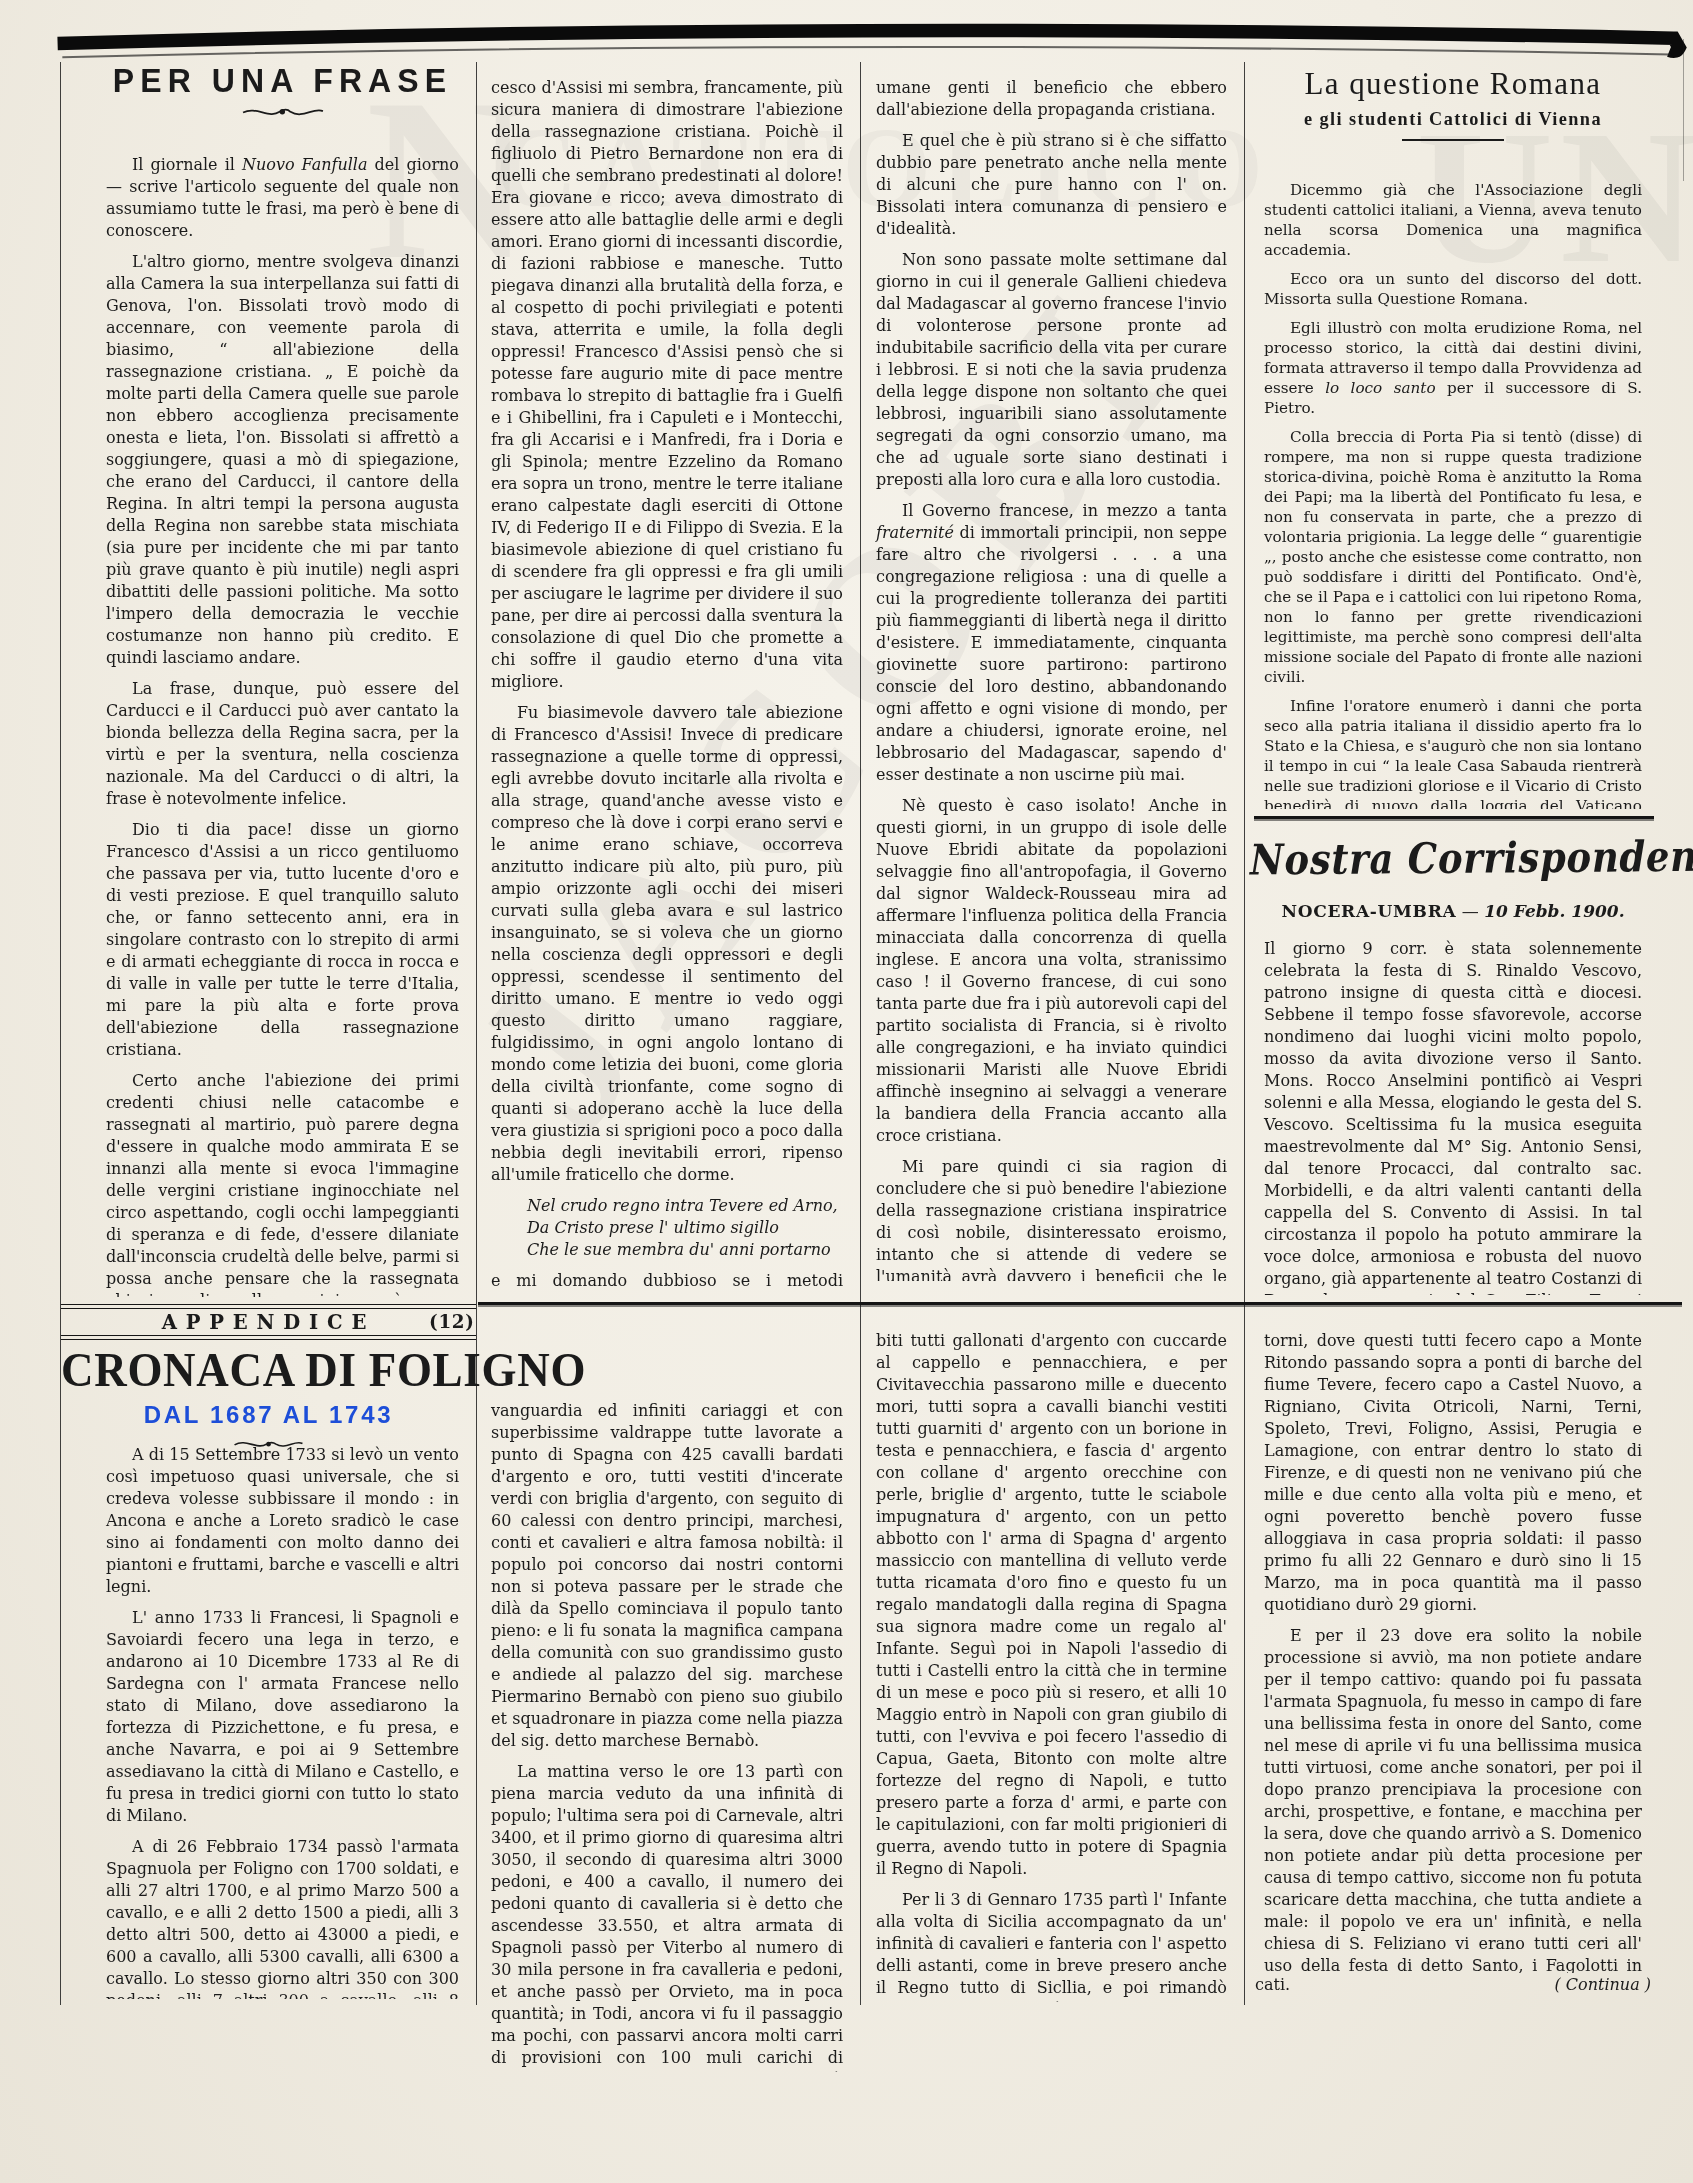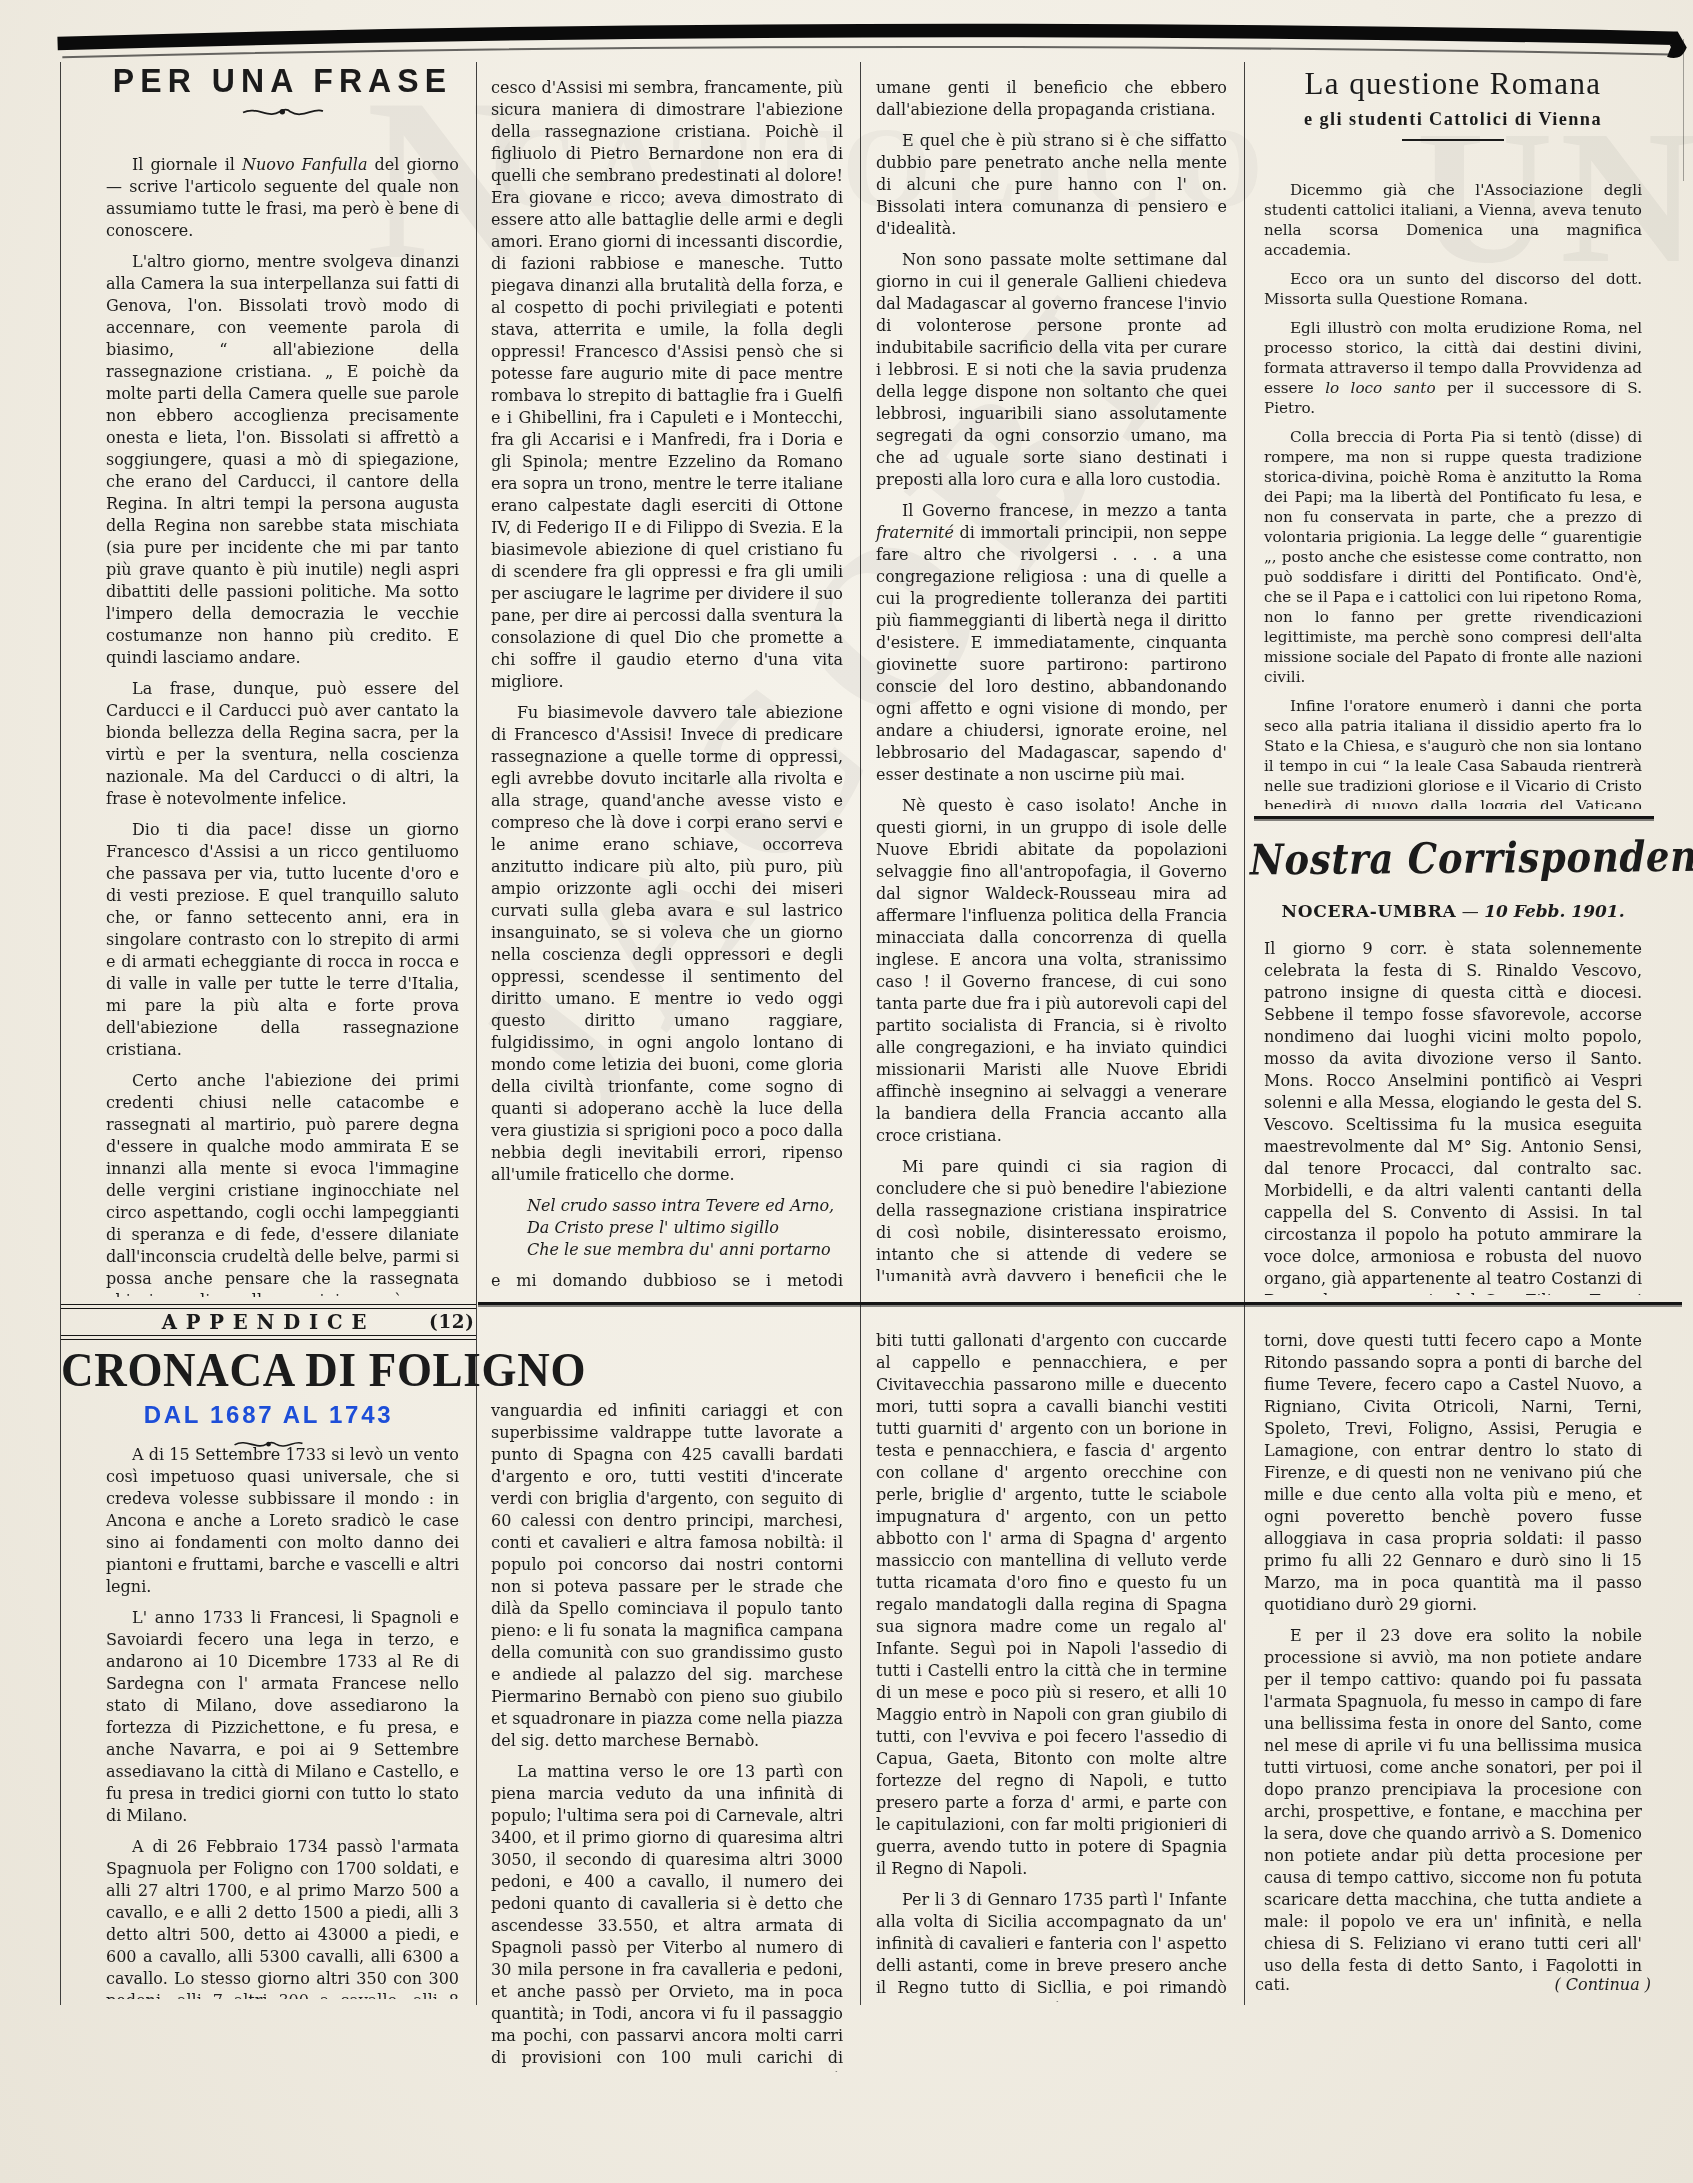--- a/index.html
+++ b/index.html
@@ -73,21 +73,21 @@
   </div>
 
 <div class="col" style="left:482px;top:68px;width:370px;height:1219px;">
   <div>
       <p class="noindent">cesco d'Assisi mi sembra, francamente, più sicura maniera di dimostrare l'abiezione della rassegnazione cristiana. Poichè il figliuolo di Pietro Bernardone non era di quelli che sembrano predestinati al dolore! Era giovane e ricco; aveva dimostrato di essere atto alle battaglie delle armi e degli amori. Erano giorni di incessanti discordie, di fazioni rabbiose e manesche. Tutto piegava dinanzi alla brutalità della forza, e al cospetto di pochi privilegiati e potenti stava, atterrita e umile, la folla degli oppressi! Francesco d'Assisi pensò che si potesse fare augurio mite di pace mentre rombava lo strepito di battaglie fra i Guelfi e i Ghibellini, fra i Capuleti e i Montecchi, fra gli Accarisi e i Manfredi, fra i Doria e gli Spinola; mentre Ezzelino da Romano era sopra un trono, mentre le terre italiane erano calpestate dagli eserciti di Ottone IV, di Federigo II e di Filippo di Svezia. E la biasimevole abiezione di quel cristiano fu di scendere fra gli oppressi e fra gli umili per asciugare le lagrime per dividere il suo pane, per dire ai percossi dalla sventura la consolazione di quel Dio che promette a chi soffre il gaudio eterno d'una vita migliore.</p>
     </div>
   <div>
       <p>Fu biasimevole davvero tale abiezione di Francesco d'Assisi! Invece di predicare rassegnazione a quelle torme di oppressi, egli avrebbe dovuto incitarle alla rivolta e alla strage, quand'anche avesse visto e compreso che là dove i corpi erano servi e le anime erano schiave, occorreva anzitutto indicare più alto, più puro, più ampio orizzonte agli occhi dei miseri curvati sulla gleba avara e sul lastrico insanguinato, se si voleva che un giorno nella coscienza degli oppressori e degli oppressi, scendesse il sentimento del diritto umano. E mentre io vedo oggi questo diritto umano raggiare, fulgidissimo, in ogni angolo lontano di mondo come letizia dei buoni, come gloria della civiltà trionfante, come sogno di quanti si adoperano acchè la luce della vera giustizia si sprigioni poco a poco dalla nebbia degli inevitabili errori, ripenso all'umile fraticello che dorme.</p>
     </div>
   <div>
-      <p class="verse-line">Nel crudo sasso intra Tevere ed Arno,</p>
+      <p class="verse-line">Nel crudo regno intra Tevere ed Arno,</p>
       <p class="verse-line">Da Cristo prese l' ultimo sigillo</p>
       <p class="verse-line">Che le sue membra du' anni portarno</p>
     </div>
   <div>
       <p class="noindent">e mi domando dubbioso se i metodi moderni che sostituiscono alla rassegnazione la rivolta e al dolce augurio di pace la propaganda della lotta di classe, siano destinati a sviluppare lo spirito di fratellanza e a dare alle</p>
     </div>
 </div>
 
 <div class="col" style="left:867px;top:68px;width:369px;height:1213px;">
   <div>
@@ -118,21 +118,21 @@
     <p>Colla breccia di Porta Pia si tentò (disse) di rompere, ma non si ruppe questa tradizione storica-divina, poichè Roma è anzitutto la Roma dei Papi; ma la libertà del Pontificato fu lesa, e non fu conservata in parte, che a prezzo di volontaria prigionia. La legge delle “ guarentigie „, posto anche che esistesse come contratto, non può soddisfare i diritti del Pontificato. Ond'è, che se il Papa e i cattolici con lui ripetono Roma, non lo fanno per grette rivendicazioni legittimiste, ma perchè sono compresi dell'alta missione sociale del Papato di fronte alle nazioni civili.</p>
     <p>Infine l'oratore enumerò i danni che porta seco alla patria italiana il dissidio aperto fra lo Stato e la Chiesa, e s'augurò che non sia lontano il tempo in cui “ la leale Casa Sabauda rientrerà nelle sue tradizioni gloriose e il Vicario di Cristo benedirà di nuovo dalla loggia del Vaticano all'Italia. „</p>
     <p>L'oratore riscosse grandi fruttami dall'affollato e scelto uditorio.</p>
   </div>
 
 <div class="thickrule" style="left:1254px;top:816px;width:400px;"></div>
 <div class="abs deco-title" style="left:1250px;top:836px;width:406px;">Nostra Corrispondenza</div>
 <div class="abs dateline" style="left:1255px;top:901px;width:396px;">
   <span class="place">NOCERA-UMBRA</span>
   <span>—</span>
-  <span class="date">10 Febb. 1901.</span>
+  <span class="date">10 Febb. 1900.</span>
 </div>
 <div class="col" style="left:1255px;top:929px;width:396px;height:366px;">
     <p class="noindent">Il giorno 9 corr. è stata solennemente celebrata la festa di S. Rinaldo Vescovo, patrono insigne di questa città e diocesi. Sebbene il tempo fosse sfavorevole, accorse nondimeno dai luoghi vicini molto popolo, mosso da avita divozione verso il Santo. Mons. Rocco Anselmini pontificò ai Vespri solenni e alla Messa, elogiando le gesta del S. Vescovo. Sceltissima fu la musica eseguita maestrevolmente dal M° Sig. Antonio Sensi, dal tenore Procacci, dal contralto sac. Morbidelli, e da altri valenti cantanti della cappella del S. Convento di Assisi. In tal circostanza il popolo ha potuto ammirare la voce dolce, armoniosa e robusta del nuovo organo, già appartenente al teatro Costanzi di Roma, lavoro egregio del Cav. Filippo Tronci di Pistoia.</p>
   </div>
 
 <div class="thickrule" style="left:478px;top:1302px;width:1204px;"></div>
 
 <div class="abs" style="left:61px;top:1304px;width:415px;">
   <div class="drule"></div>
   <div class="app-row">

